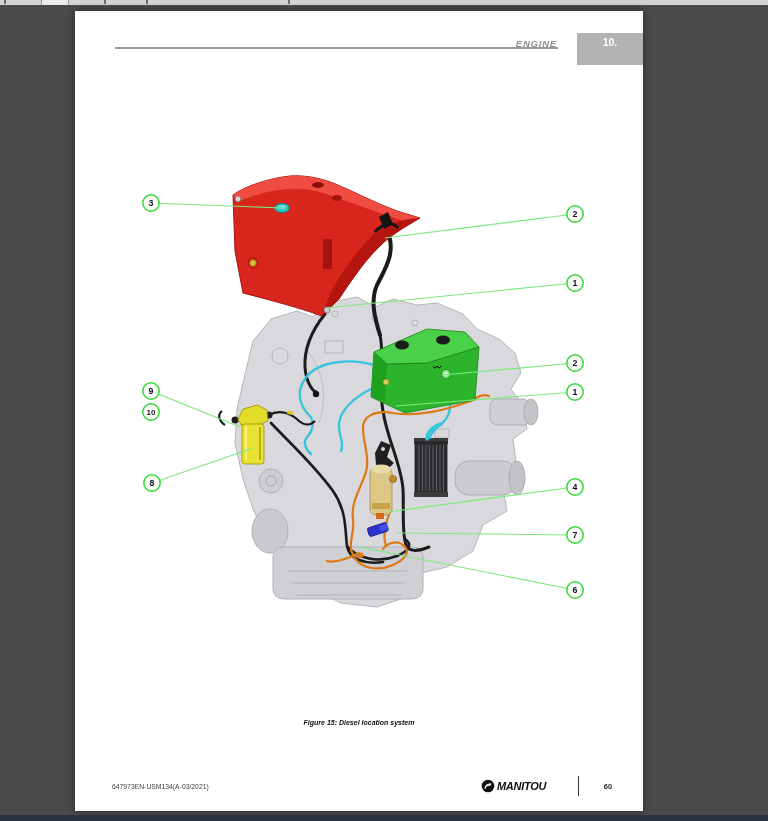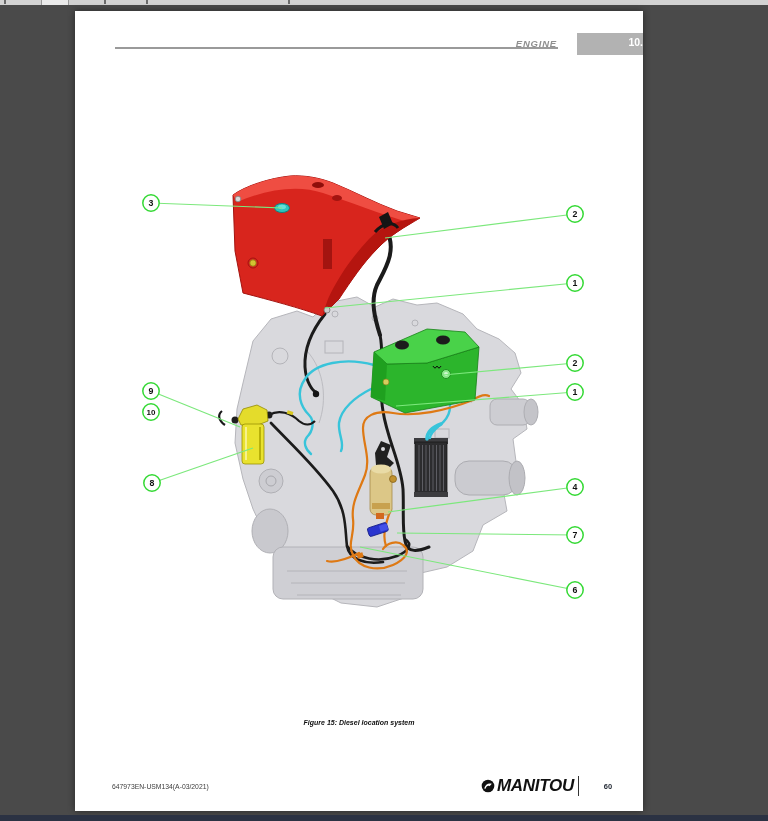--- a/index.html
+++ b/index.html
@@ -30,39 +30,39 @@
   .hdr-title {
     position:absolute; top:27px; right:86px;
     font-size:9.5px; font-weight:bold; font-style:italic;
     letter-spacing:0.8px; color:#8f8f8f;text-align:right;
   }
   .hdr-rule {
     position:absolute; left:40px; top:36px; width:443px; height:2px;
     background:#9a9a9a;
   }
   .hdr-chapter {
-    position:absolute; left:502px; top:22px; width:66px; height:22px;
+    position:absolute; left:502px; top:22px; width:66px; height:32px;
     color:#ffffff; font-size:10.5px; font-weight:bold;
-    text-align:right; line-height:18px;
+    text-align:center; line-height:18px;
   }
   .fig-caption {
     position:absolute; left:0; right:0; top:708px;
     text-align:center;
     font-size:7px; font-style:italic; font-weight:bold; color:#101010;
   }
   .ftr-doc {
     position:absolute; left:37px; top:772px;
     font-size:6.8px; color:#3c3c3c;
   }
   .ftr-brand {
     position:absolute; left:406px; top:767px; height:15px;
     display:flex; align-items:center;
   }
   .ftr-brand .brand-text {
-    font-size:17px; font-weight:bold; font-style:italic;
+    font-size:11px; font-weight:bold; font-style:italic;
     color:#111111; letter-spacing:-0.3px; margin-left:2px;
   }
   .ftr-sep {
     position:absolute; left:503px; top:765px; width:1.4px; height:20px;
     background:#333333;
   }
   .ftr-page {
     position:absolute; left:523px; top:771px; width:20px;
     text-align:center; font-size:7.5px; font-weight:bold; color:#1e2530;
   }

